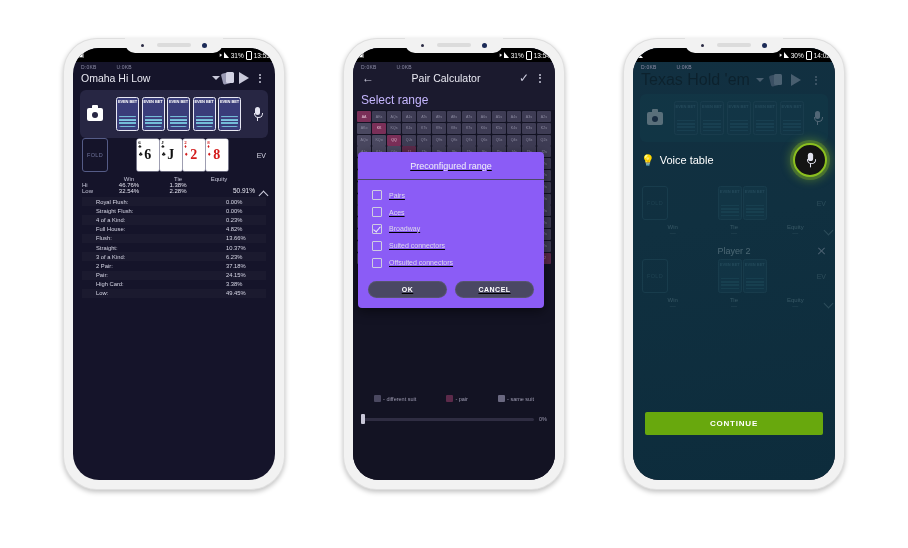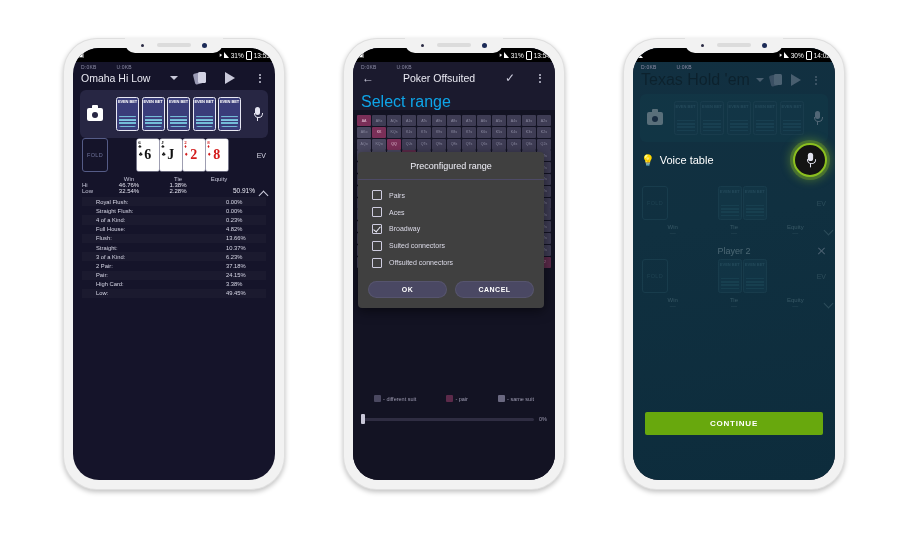--- a/index.html
+++ b/index.html
@@ -28,21 +28,21 @@
     align-items:center;justify-content:space-between;padding:0 5px;position:relative;z-index:10;}
   .sb-right{display:flex;align-items:center;gap:2px;}
   .sig{display:inline-block;width:0;height:0;border-left:5px solid #fff;border-top:6px solid transparent;}
   .batt{display:inline-block;width:4px;height:7px;border:1px solid #fff;border-radius:1px;}
   .mute{font-size:6px;}
 
   
   .netrow{display:flex;gap:20px;padding:2px 8px 0;font-size:5px;color:#8d8da6;letter-spacing:.2px;}
 
   
-  .appbar{display:flex;align-items:center;padding:1px 8px 5px;gap:16px;}
+  .appbar{display:flex;align-items:center;padding:1px 8px 5px;gap:2px;}
   .appbar .title{color:#e9e9f2;font-size:10.5px;flex:1;white-space:nowrap;}
   .caret{width:0;height:0;border-left:4px solid transparent;border-right:4px solid transparent;
     border-top:4px solid #c9c9da;}
   .ic{width:14px;height:14px;display:flex;align-items:center;justify-content:center;}
   .cards-ic{position:relative;width:13px;height:14px;}
   .cards-ic i{position:absolute;display:block;width:8px;height:11px;border-radius:1.5px;
     background:#d3d3e4;}
   .cards-ic i:nth-child(1){left:0;top:2px;transform:rotate(-14deg);background:#9a9ab4;}
   .cards-ic i:nth-child(2){left:4px;top:1px;}
   .play{width:0;height:0;border-left:10px solid #c9c9da;border-top:6px solid transparent;
@@ -111,31 +111,31 @@
     border-left:1.4px solid #cfcfe0;border-top:1.4px solid #cfcfe0;transform:rotate(45deg);}
 
   .odds{margin-top:3px;padding:0 9px;}
   .orow{display:flex;justify-content:space-between;font-size:5.8px;color:#d7d7e6;
     padding:1.6px 6px 1.6px 14px;}
   .orow:nth-child(odd){background:rgba(255,255,255,.028);}
   .orow .v{width:34px;text-align:left;}
 
   
   .p2bg{background:#1b1a2e;position:absolute;inset:0;}
-  .srt{color:#0ea5e9;font-size:16px;padding:3px 8px 4px;}
+  .srt{color:#c4b5fd;font-size:12px;padding:3px 8px 4px;}
   .matrix{padding:0 4px;display:grid;grid-template-columns:repeat(13,1fr);gap:.8px;}
   .mx{height:11px;border-radius:1px;background:#4a4860;color:#8b8aa0;font-size:3.6px;
     display:flex;align-items:center;justify-content:center;}
   .mx.pair{background:#5c2a4a;color:#b88aa8;}
   .mx.sel{background:#3e3c54;}
   .mx.hl{background:#7a2f58;color:#e2c0d4;}
 
   .scrim{position:absolute;left:0;right:0;top:62px;bottom:0;background:rgba(10,10,22,.45);}
-  .dialog{position:absolute;left:5px;right:11px;top:104px;background:#404040;border-radius:4px;
-    box-shadow:0 3px 12px rgba(0,0,0,.5);z-index:5;}
+  .dialog{position:absolute;left:5px;right:11px;top:104px;background:#8b5cf6;border-radius:4px;
+    box-shadow:0 3px 12px rgba(0,0,0,.5);z-index:5;text-decoration:underline;}
   .dlg-title{text-align:center;color:#f0f0f8;font-size:9px;padding:9px 0 8px;
     border-bottom:1px solid #4d4a66;}
   .dlg-body{padding:7px 14px 3px;}
   .cbrow{display:flex;align-items:center;gap:7px;padding:3.4px 0;}
   .cbox{width:8px;height:8px;border:1.2px solid #cfcde0;border-radius:1px;position:relative;flex:none;}
   .cbox.on::after{content:"";position:absolute;left:1.6px;top:0px;width:3px;height:6px;
     border-right:1.4px solid #efeefa;border-bottom:1.4px solid #efeefa;transform:rotate(40deg);}
   .cblbl{color:#dcdbe8;font-size:7px;}
   .dlg-actions{display:flex;gap:8px;padding:7px 10px 10px;}
   .dbtn{flex:1;height:17px;border-radius:9px;background:#4a4863;color:#fff;font-size:7px;
@@ -376,21 +376,21 @@
             <span class="batt"></span>
             <span>13:54</span>
           </span>
         </div>
         <div class="netrow">
           <span>D:0KB</span>
           <span>U:0KB</span>
         </div>
         <div class="appbar">
           <span class="ic" style="color:#c9c9da;font-size:12px;">←</span>
-          <span class="title" style="flex:1;text-align:center;">Poker Offsuited</span>
+          <span class="title" style="flex:1;text-align:center;">Pair Calculator</span>
           <span class="ic" style="color:#c9c9da;font-size:12px;">✓</span>
           <span class="ic kebab">
               <b></b>
               <b></b>
               <b></b>
             </span>
         </div>
         <div class="srt">Select range</div>
         <div class="matrix" id="matrix">
             <span class="mx pair hl">AA</span>

